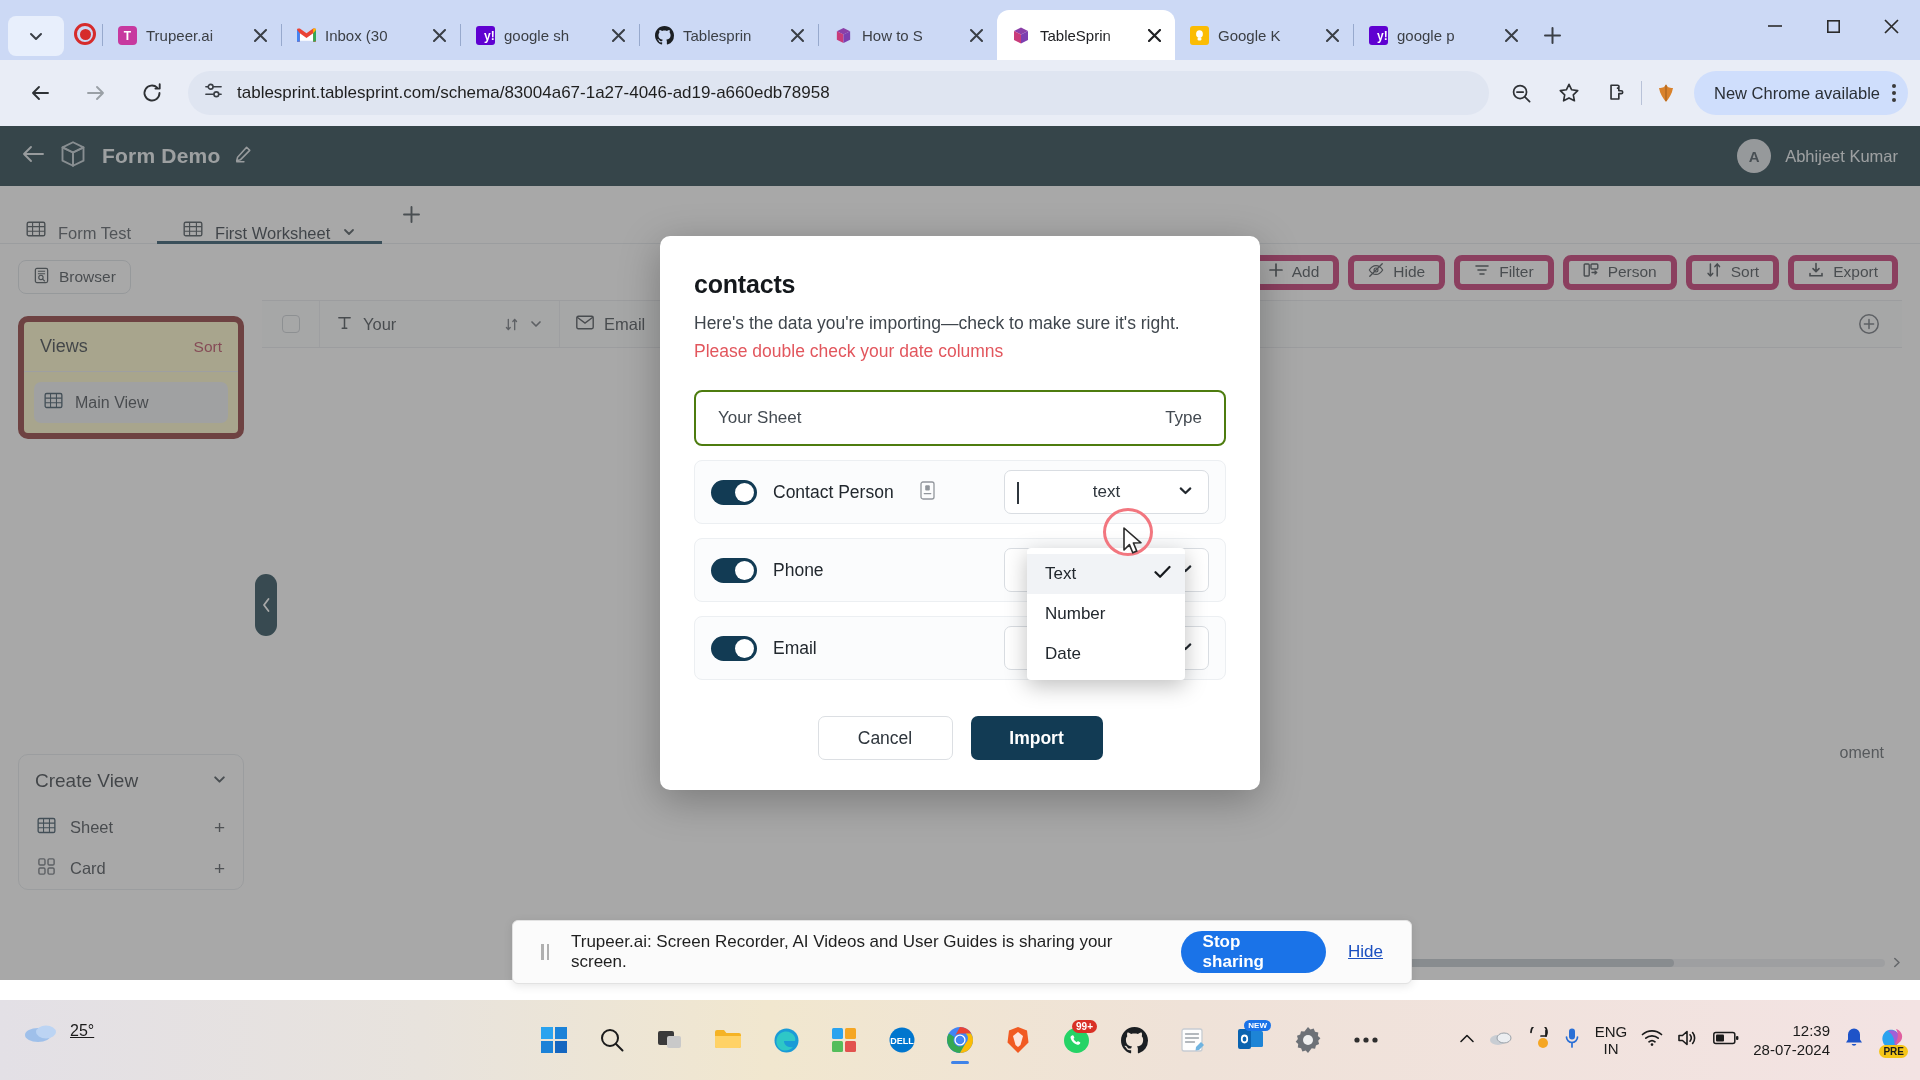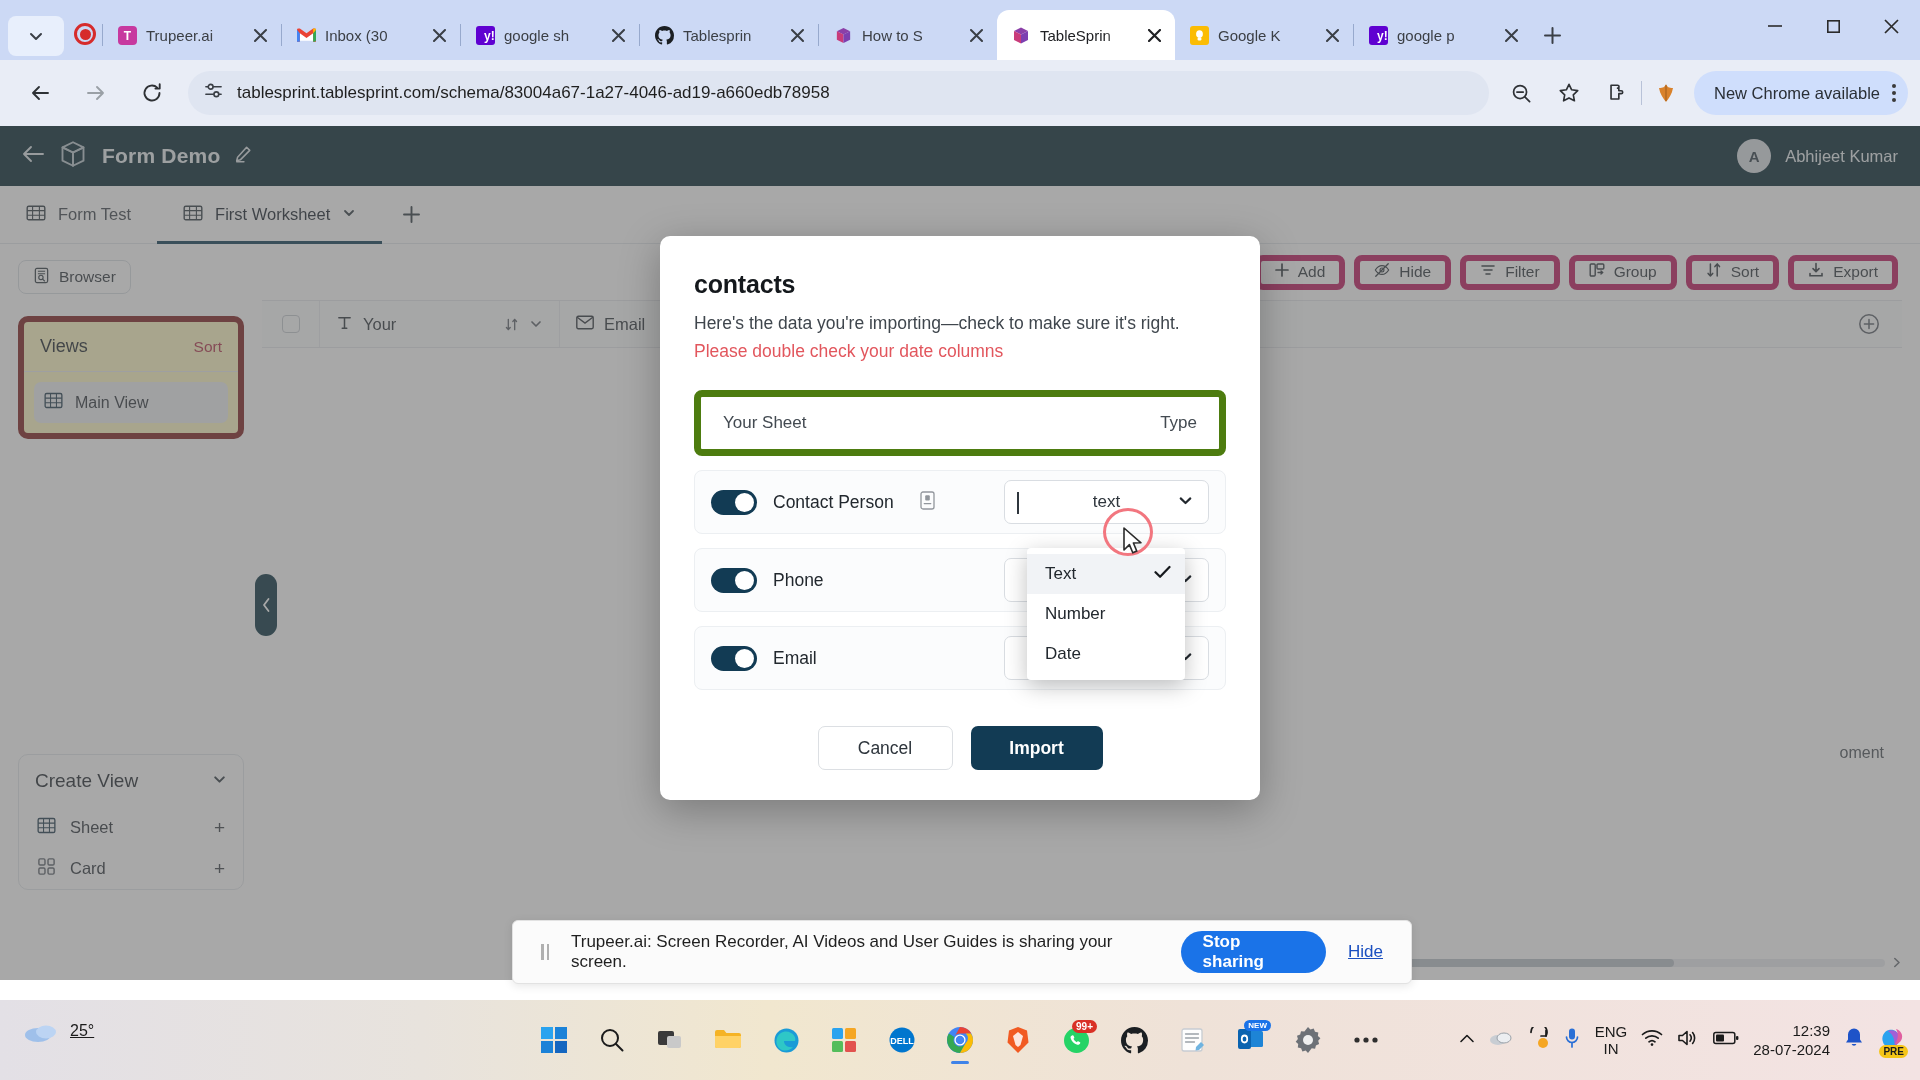--- a/index.html
+++ b/index.html
@@ -73,21 +73,21 @@
     height: 60px; background: #042430; display: flex; align-items: center;
     padding: 12px 22px; gap: 14px; color: #e7edf0;
   }
   .app-header .title { font-size: 21px; font-weight: 600; letter-spacing: .2px; }
   .app-header .spacer { flex: 1; }
   .avatar { width: 34px; height: 34px; border-radius: 50%; background: #d8dde2; color: #2b3b45;
     display:flex; align-items:center; justify-content:center; font-size: 15px; font-weight: 600; }
   .username { font-size: 16.5px; color: #e7edf0; }
 
   .sheet-tabs { height: 58px; background: #fff; border-bottom: 1px solid #e3e6ea; display:flex; align-items: stretch; }
-  .sheet-tab { display:flex; align-items:center; gap: 12px; padding: 0 26px; font-size: 16.5px; color: #3e464e; position: relative; }
+  .sheet-tab { display:flex; align-items:flex-end; gap: 12px; padding: 0 26px; font-size: 16.5px; color: #3e464e; position: relative; }
   .sheet-tab.active { color: #17212b; }
   .sheet-tab.active::after { content:''; position:absolute; left:0; right:0; bottom:-1px; height: 3px; background: #0c3a52; }
   .sheet-add { width: 58px; display:flex; align-items:center; justify-content:center; }
 
   .app-body { display: flex; height: 736px; position: relative; }
 
   .left-pane { width: 262px; flex: none; padding: 16px 18px 0 18px; position: relative; }
   .browser-btn {
     display:inline-flex; align-items:center; gap:9px; height: 34px; padding: 8px 14px;
     border: 1px solid #d8dde3; border-radius: 8px; font-size: 15.5px; color: #2e353c; background:#fff;
@@ -140,21 +140,21 @@
   .modal {
     position: absolute; z-index: 30;
     left: 660px; top: 236px; width: 600px;
     background: #fff; border-radius: 10px; padding: 34px 34px 30px 34px;
     box-shadow: 0 10px 40px rgba(0,0,0,.28);
   }
   .modal h2 { font-size: 25px; color: #14181c; font-weight: 700; letter-spacing: -.2px; }
   .modal .sub { margin-top: 14px; font-size: 17.5px; color: #3f464d; }
   .modal .warn { margin-top: 7px; font-size: 17.5px; color: #e2565d; }
 
-  .sheet-hdr { margin-top: 28px; border: 7px solid #4d7c0f; border-radius: 8px;
+  .sheet-hdr { margin-top: 28px; border: 2px solid #4d7c0f; border-radius: 8px;
      display:flex; align-items:center; padding: 16px 22px; font-size: 17px; color: #434a51; }
   .sheet-hdr .type { margin-left: auto; }
 
   .maprow { margin-top: 14px; border: 1px solid #eceff2; border-radius: 8px; background:#fbfcfd;
      display:flex; align-items:center; padding: 13px 16px; gap: 16px; height: 64px; }
   .toggle { width: 46px; height: 25px; border-radius: 13px; background: #123b54; position: relative; flex:none; }
   .toggle .knob { position:absolute; right: 3px; top: 3px; width: 19px; height: 19px; border-radius: 50%; background:#fff; }
   .maprow .fname { font-size: 17.5px; color: #22282e; }
   .maprow .colicon { margin-left: 10px; opacity: .65; }
   .select {
@@ -608,21 +608,21 @@
                   <path d="M2 4h12M4 8h8M6 12h4" stroke="#2e353c" stroke-width="1.6" stroke-linecap="round"></path>
                 </svg></span>
             <span>Filter</span>
           </div>
           <div class="tbtn">
             <span><svg width="16" height="16" viewBox="0 0 16 16">
                   <rect x="1.2" y="2" width="5" height="12" rx="1" fill="none" stroke="#2e353c" stroke-width="1.4"></rect>
                   <rect x="8" y="2" width="6.8" height="5" rx="1" fill="none" stroke="#2e353c" stroke-width="1.4"></rect>
                   <path d="M9 10.5h4.6M12 9l1.8 1.5L12 12" fill="none" stroke="#2e353c" stroke-width="1.3" stroke-linecap="round" stroke-linejoin="round"></path>
                 </svg></span>
-            <span>Group</span>
+            <span>Person</span>
           </div>
           <div class="tbtn">
             <span><svg width="16" height="16" viewBox="0 0 16 16">
                   <path d="M4.4 2v12M4.4 14l-2.3-2.6M4.4 14l2.3-2.6" fill="none" stroke="#2e353c" stroke-width="1.5" stroke-linecap="round" stroke-linejoin="round"></path>
                   <path d="M11.2 14V2M11.2 2L8.9 4.6M11.2 2l2.3 2.6" fill="none" stroke="#2e353c" stroke-width="1.5" stroke-linecap="round" stroke-linejoin="round"></path>
                 </svg></span>
             <span>Sort</span>
           </div>
           <div class="tbtn">
             <span><svg width="16" height="16" viewBox="0 0 16 16">

